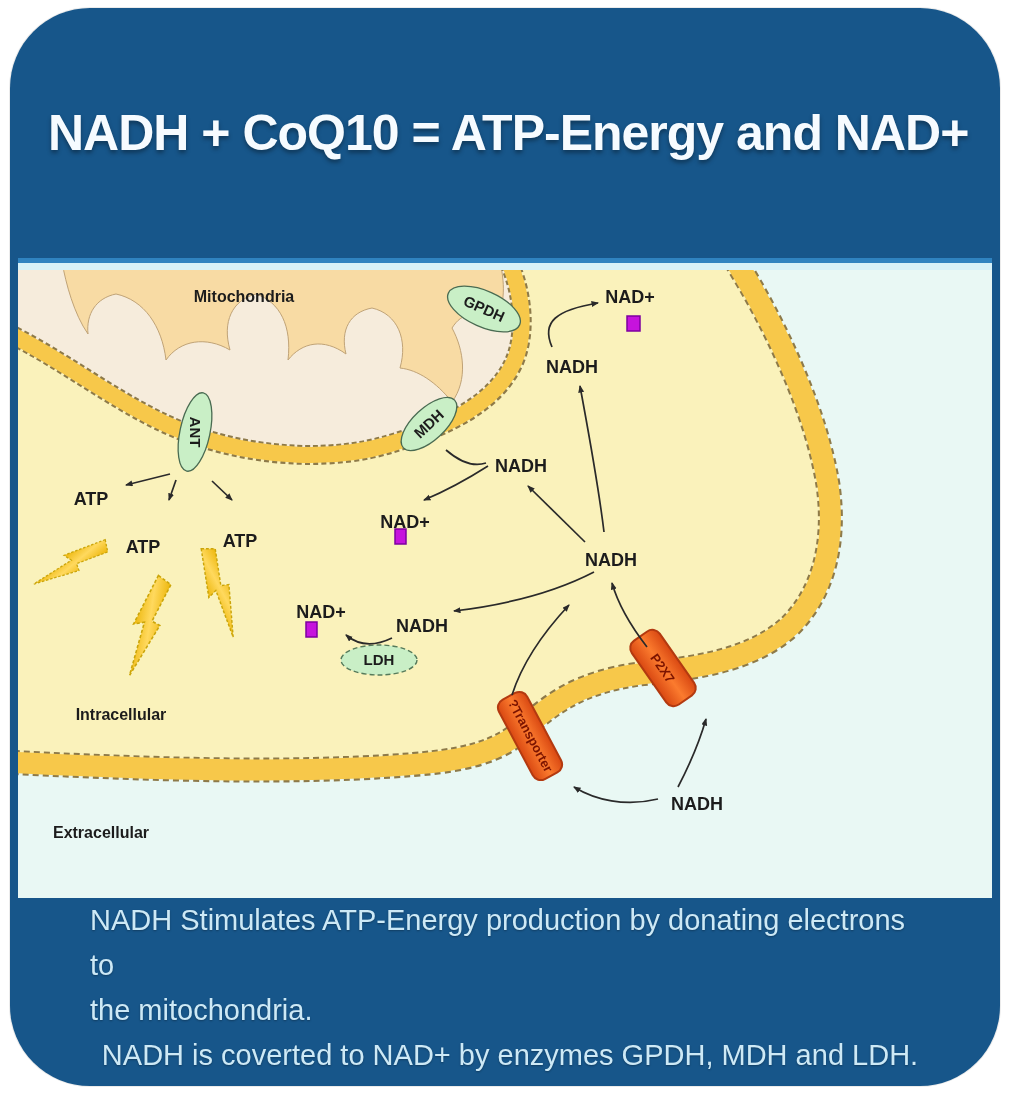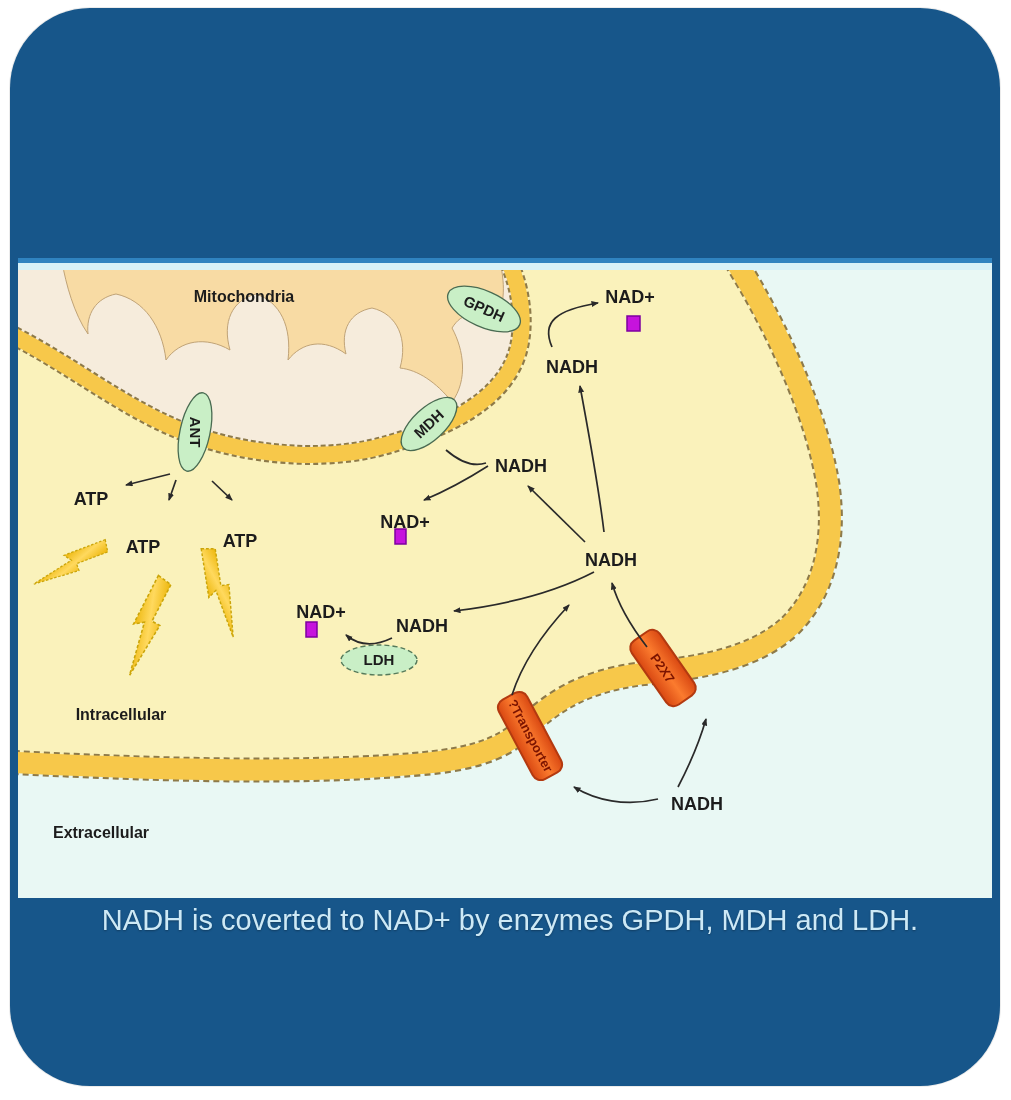--- a/index.html
+++ b/index.html
@@ -24,20 +24,23 @@
   .lbl{font-size:18px;font-weight:700;}
   .lbl-med{font-size:16px;font-weight:600;}
   .enz{font-size:15px;font-weight:700;}
   .tbox{font-size:13px;font-weight:700;fill:#7c1400;}
 </style>
 </head>
 <body>
 
 <div class="card">
 
+  <div class="header">
+    <div class="title">NADH + CoQ10 = ATP-Energy and NAD+</div>
+  </div>
 
   <div class="diagram">
     <div class="strip1"></div>
     <div class="strip2"></div>
 
     <svg class="dsvg" width="974" height="628" viewBox="0 0 974 628">
       <defs>
         <marker id="ah" markerWidth="10" markerHeight="8" refX="6.5" refY="3" orient="auto" markerUnits="userSpaceOnUse">
           <path d="M0,0 L7.5,3 L0,6 Z" fill="#2a2a2a"></path>
         </marker>
@@ -150,16 +153,18 @@
       <text class="lbl" x="679" y="540" text-anchor="middle">NADH</text>
       <text class="lbl" x="73" y="235" text-anchor="middle">ATP</text>
       <text class="lbl" x="125" y="283" text-anchor="middle">ATP</text>
       <text class="lbl" x="222" y="277" text-anchor="middle">ATP</text>
       <text class="lbl-med" x="103" y="450" text-anchor="middle">Intracellular</text>
       <text class="lbl-med" x="83" y="568" text-anchor="middle">Extracellular</text>
     </svg>
   </div>
 
   <div class="footer">
+    <p class="p1"><span>NADH Stimulates ATP-Energy production by donating electrons to</span><br>
+      <span>the mitochondria.</span></p>
     <p class="p2">NADH is coverted to NAD+ by enzymes GPDH, MDH and LDH.</p>
   </div>
 
 </div>
 
 </body></html>

